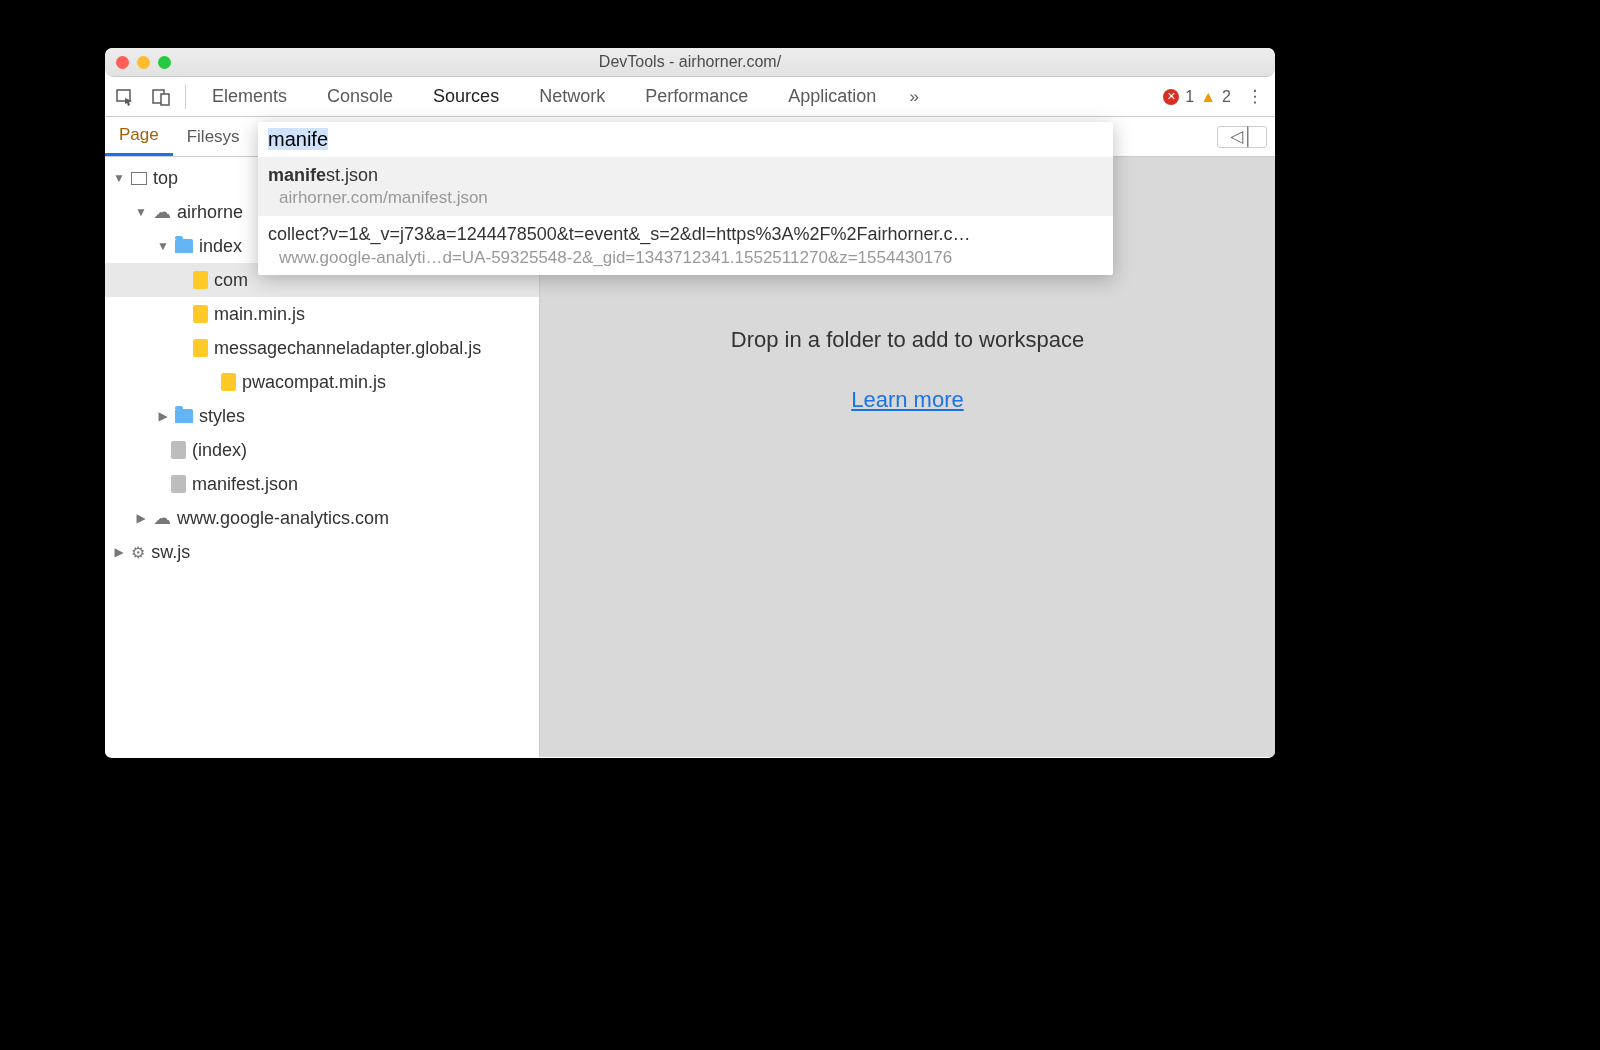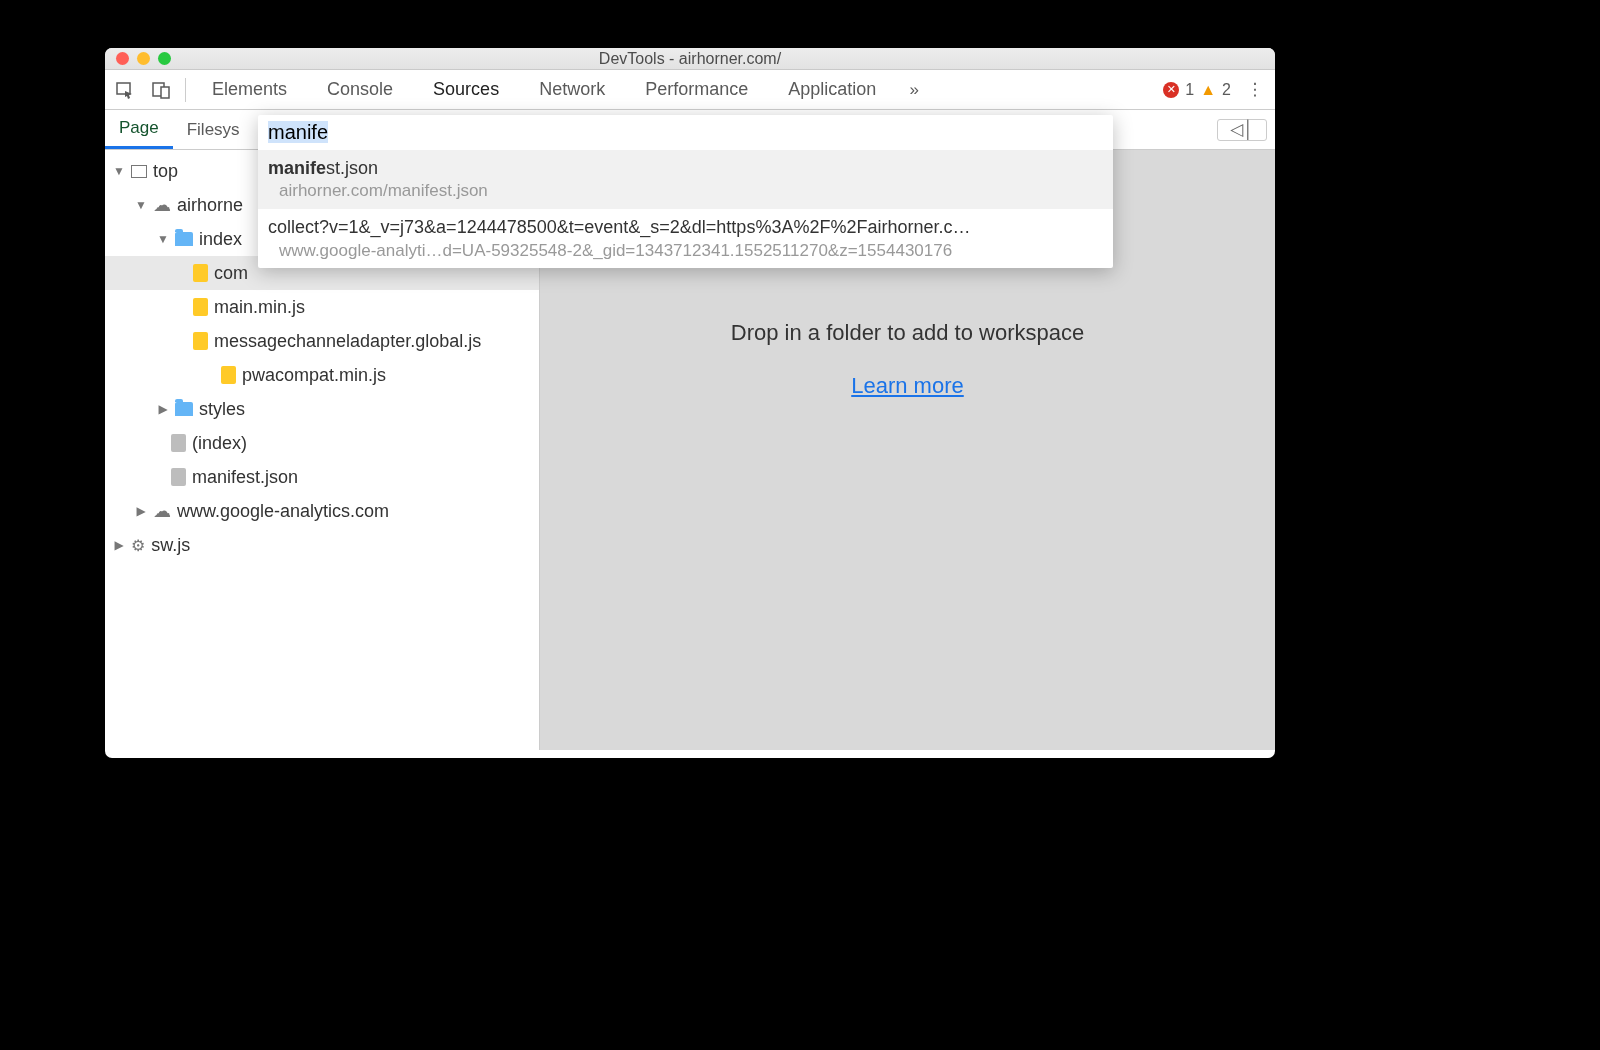--- a/index.html
+++ b/index.html
@@ -3,58 +3,59 @@
 <meta charset="utf-8">
 <style>
 * { margin: 0; padding: 0; box-sizing: border-box; font-family: -apple-system, BlinkMacSystemFont, "Segoe UI", sans-serif; }
 body { background: #000; width: 1600px; height: 1050px; position: relative; }
 .window {
   position: absolute; left: 105px; top: 48px; width: 1170px; height: 710px;
   background: #fff; border-radius: 7px; overflow: hidden;
   box-shadow: 0 20px 60px rgba(0,0,0,0.5);
 }
 .titlebar {
-  height: 22px; background: linear-gradient(#ededed,#e2e2e2);
+  height: 29px; background: linear-gradient(#ededed,#e2e2e2);
   display: flex; align-items: center; position: relative;
   border-bottom: 1px solid #c9c9c9;
+  border-radius: 9px;
 }
 .traffic { display: flex; gap: 8px; position: absolute; left: 11px; }
 .tl { width: 13px; height: 13px; border-radius: 50%; }
 .tl.red { background:#ff5f57; } .tl.yellow{background:#ffbd2e;} .tl.green{background:#28c940;}
 .title { margin: 0 auto; font-size: 16px; color:#4c4c4c; }
 .toolbar {
   height: 40px; border-bottom: 1px solid #ccc; display: flex; align-items: center;
   padding: 0 8px; gap: 12px; font-size: 18px; color:#5a5a5a;
 }
 .toolbar .tab { padding: 0 14px; cursor: pointer; height: 100%; display: flex; align-items: center; }
 .toolbar .tab.active { color:#222; }
 .toolbar .spacer { flex: 1; }
 .err-badge { display:flex; align-items:center; gap:6px; font-size:16px; }
 .circle-err { width:16px;height:16px;border-radius:50%;background:#d93025;color:#fff;font-size:11px;display:flex;align-items:center;justify-content:center; }
 .tri-warn { color:#f29900; font-size:16px; }
 .subtoolbar {
   height: 40px; border-bottom: 1px solid #ccc; display:flex; align-items:center;
   font-size: 17px; position: relative;
 }
 .subtoolbar .stab { padding: 0 14px; height:100%; display:flex; align-items:center; cursor:pointer; color:#5a5a5a;}
-.subtoolbar .stab.active { color:#14532d; border-bottom: 3px solid #1a73e8; }
+.subtoolbar .stab.active { color:#a16207; border-bottom: 3px solid #1a73e8; }
 .subtoolbar .collapse { margin-left:auto; padding:0 12px; color:#666; cursor:pointer; border:1px solid #ccc; height:22px; display:flex;align-items:center; border-radius:3px; margin-right:8px;}
 .body { display:flex; height: calc(100% - 110px); }
 .sidebar { width: 435px; border-right:1px solid #ccc; font-size:18px; color:#333; padding-top:4px; overflow:hidden; background:#fff;}
 .tree-row { display:flex; align-items:center; height:34px; gap:6px; padding-left:8px; cursor:pointer; white-space:nowrap;}
 .tree-row.selected { background:#e8e8e8; }
 .arrow { width:12px; text-align:center; color:#777; font-size:12px;}
 .frame-icon{ width:16px;height:13px;border:1.5px solid #777;}
 .cloud-icon{ font-size:18px; color:#777;}
 .folder-icon{ width:18px;height:14px;background:#64b5f6;border-radius:2px 2px 0 0; position:relative;}
 .folder-icon::before{content:"";position:absolute;top:-3px;left:0;width:8px;height:3px;background:#64b5f6;border-radius:2px 2px 0 0;}
 .file-icon{ width:15px;height:18px;background:#ffca28;border-radius:2px; position:relative;}
 .file-gray{ width:15px;height:18px;background:#bdbdbd;border-radius:2px;}
 .gear-icon{font-size:16px;color:#777;}
-.main { flex:1; background:#d9d9d9; display:flex; flex-direction:column; align-items:center; justify-content:flex-start; padding-top:170px; gap:27px;}
+.main { flex:1; background:#d9d9d9; display:flex; flex-direction:column; align-items:center; justify-content:flex-start; padding-top:170px; gap:34px;}
 .main-text{ font-size:22px; color:#333;}
 .learn-link{ color:#1a73e8; font-size:22px; text-decoration:underline; cursor:pointer;}
 
 .omnibox {
   position:absolute; left:153px; top:5px; width:855px; background:#fff;
   box-shadow: 0 4px 20px rgba(0,0,0,0.25); z-index:10; border-radius:2px;
 }
 .omni-input{ padding:6px 10px; font-size:20px; font-family:inherit;}
 .omni-input .sel{ background:#cfe3fb; }
 .omni-result{ padding:6px 10px; font-family: Menlo, Consolas, monospace; font-size:18px; cursor:pointer; line-height:1.35;}

